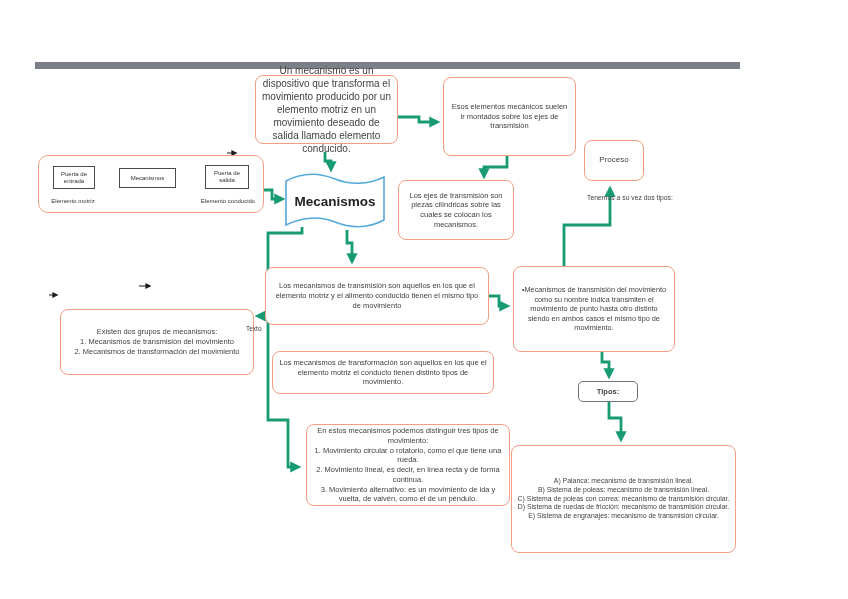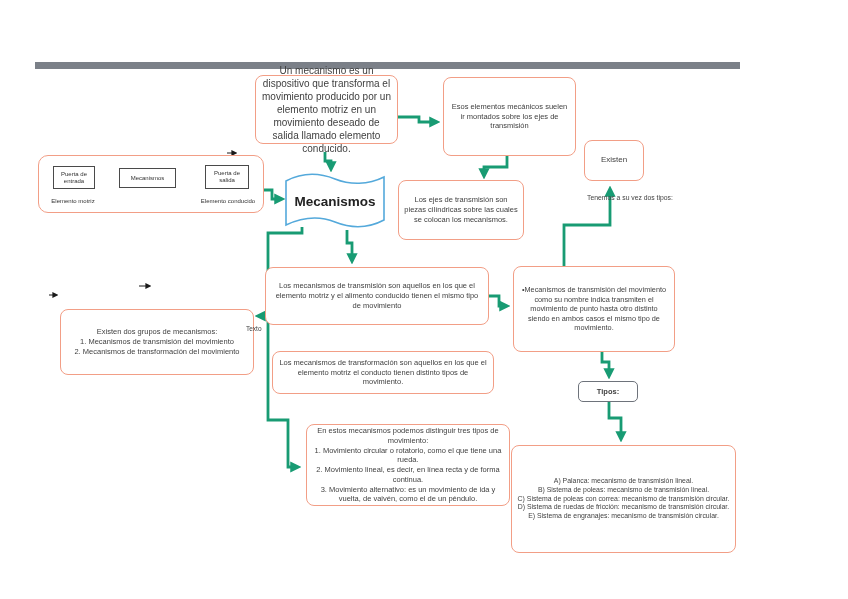--- a/index.html
+++ b/index.html
@@ -75,23 +75,23 @@
       <path d="M227,153 H235" marker-end="url(#ahb)"></path>
       <path d="M139,286 H149" marker-end="url(#ahb)"></path>
       <path d="M49,295 H56" marker-end="url(#ahb)"></path>
     </g>
   </svg>
 
   <div class="box" style="left:255px; top:75px; width:143px; height:69px; font-size:10px;">Un mecanismo es un dispositivo que transforma el movimiento producido por un elemento motriz en un movimiento deseado de salida llamado elemento conducido.</div>
 
   <div class="box" style="left:443px; top:77px; width:133px; height:79px;">Esos elementos mecánicos suelen ir montados sobre los ejes de transmisión</div>
 
-  <div class="box" style="left:584px; top:140px; width:60px; height:41px; font-size:8px;">Existen</div>
+  <div class="box" style="left:584px; top:140px; width:60px; height:41px; font-size:8px;">Proceso</div>
 
-  <div class="box" style="left:398px; top:180px; width:126px; height:60px;">Los ejes de transmisión son piezas cilíndricas sobre las cuales se colocan los mecanismos.</div>
+  <div class="box" style="left:398px; top:180px; width:116px; height:60px;">Los ejes de transmisión son piezas cilíndricas sobre las cuales se colocan los mecanismos.</div>
 
   <div id="flag">
     <svg width="104" height="62" viewBox="0 0 104 62">
       <path d="M3,11 C20,2 37,3 52,9 C67,15 85,15 101,7 L101,50 C84,59 67,58 52,52 C37,46 20,47 3,55 Z" fill="#ffffff" stroke="#54A9DB" stroke-width="1.6"></path>
     </svg>
     <div class="flag-text">Mecanismos</div>
   </div>
 
   <div class="box" style="left:38px; top:155px; width:226px; height:58px; border-radius:10px;"></div>
   <div class="mini" style="left:53px; top:166px; width:42px; height:23px;">Puerta de entrada</div>

